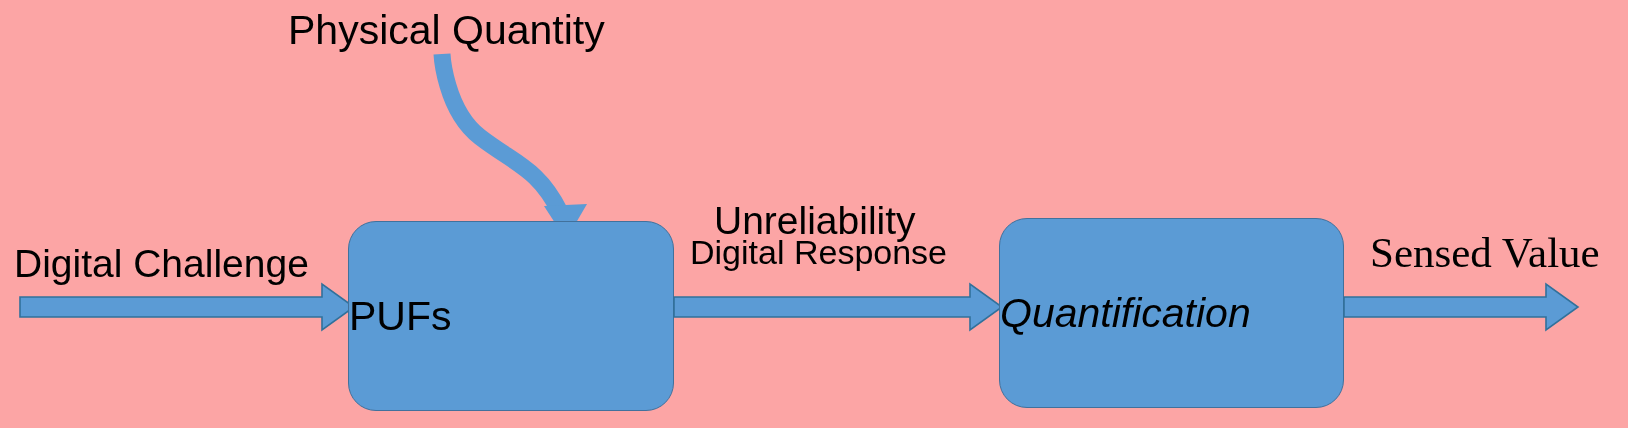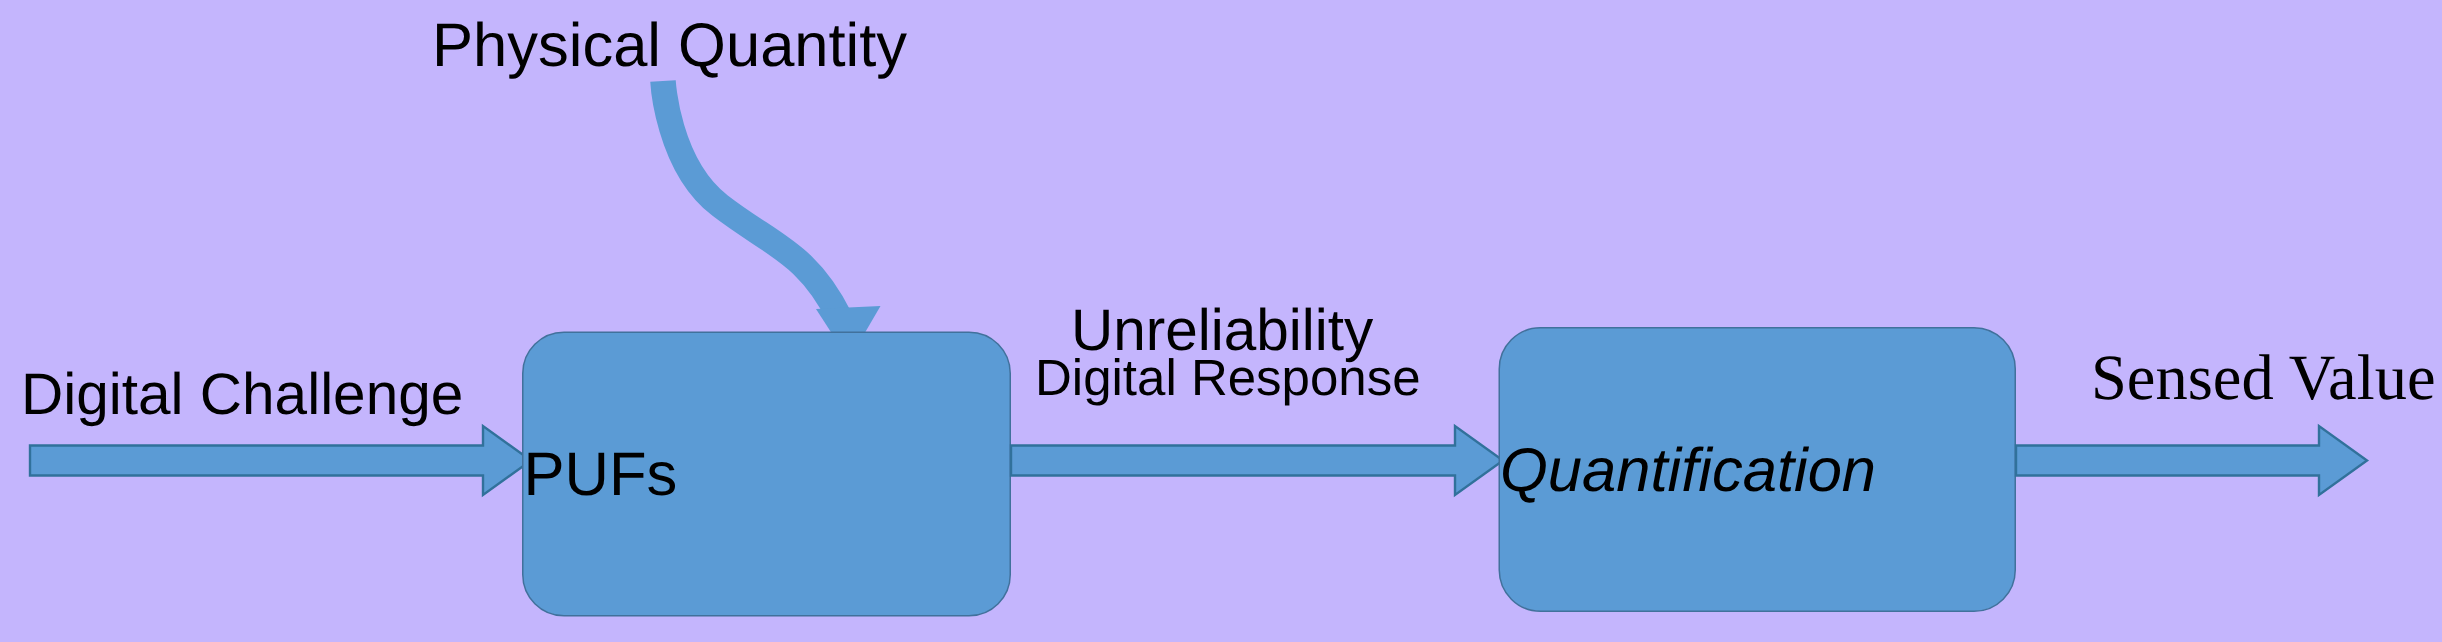--- a/index.html
+++ b/index.html
@@ -4,21 +4,21 @@
 <style>
   html, body {
     margin: 0;
     padding: 0;
     background: #ffffff;
   }
   #canvas {
     position: relative;
     width: 1628px;
     height: 428px;
-    background: #c4b5fd;
+    background: #fca5a5;
     overflow: hidden;
     font-family: "Liberation Sans", sans-serif;
   }
   .label {
     position: absolute;
     color: #000000;
     white-space: nowrap;
     line-height: 1.08;
   }
   .label-sans { font-family: "Liberation Sans", sans-serif; }
@@ -41,21 +41,20 @@
   }
   #label-digital-response {
     left: 690px;
     top: 234px;
     font-size: 34px;
   }
   #label-sensed-value {
     left: 1370px;
     top: 230px;
     font-size: 43px;
-    margin-left: 24px;
   }
 
   .process-box {
     position: absolute;
     background: #5B9BD5;
     border: 1.6px solid #41719C;
     border-radius: 28px;
     box-sizing: border-box;
     display: flex;
     align-items: center;

